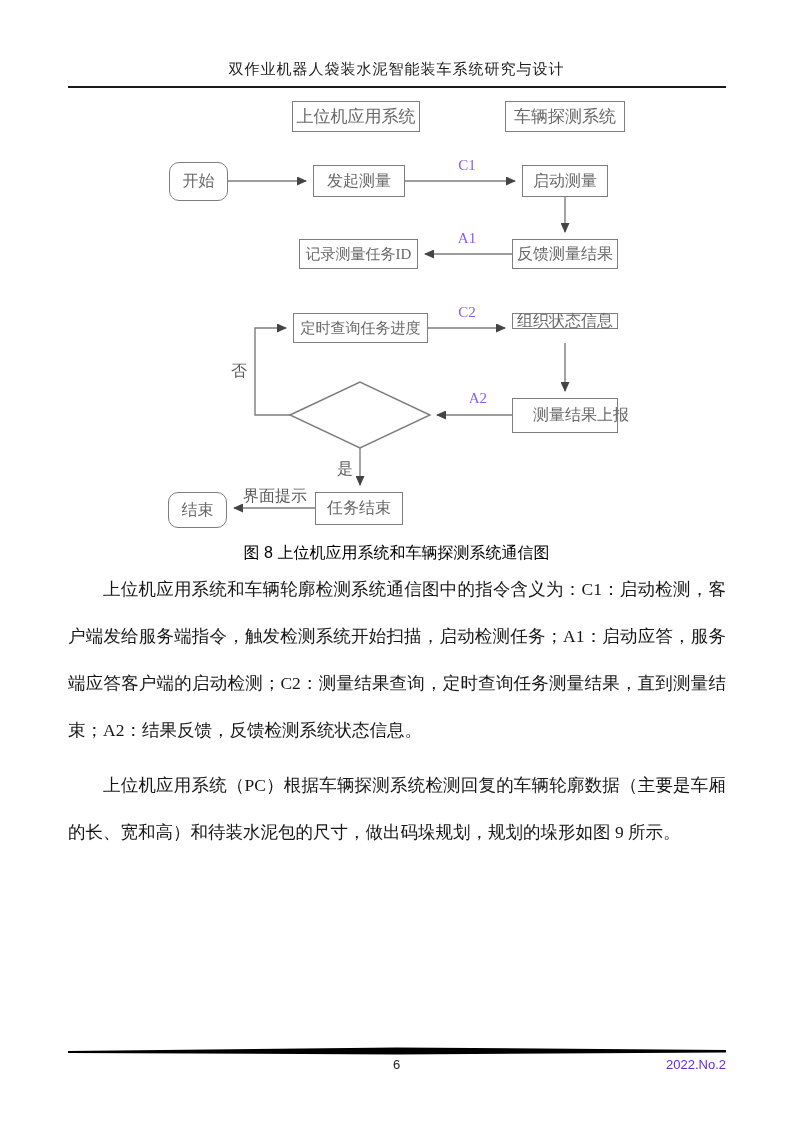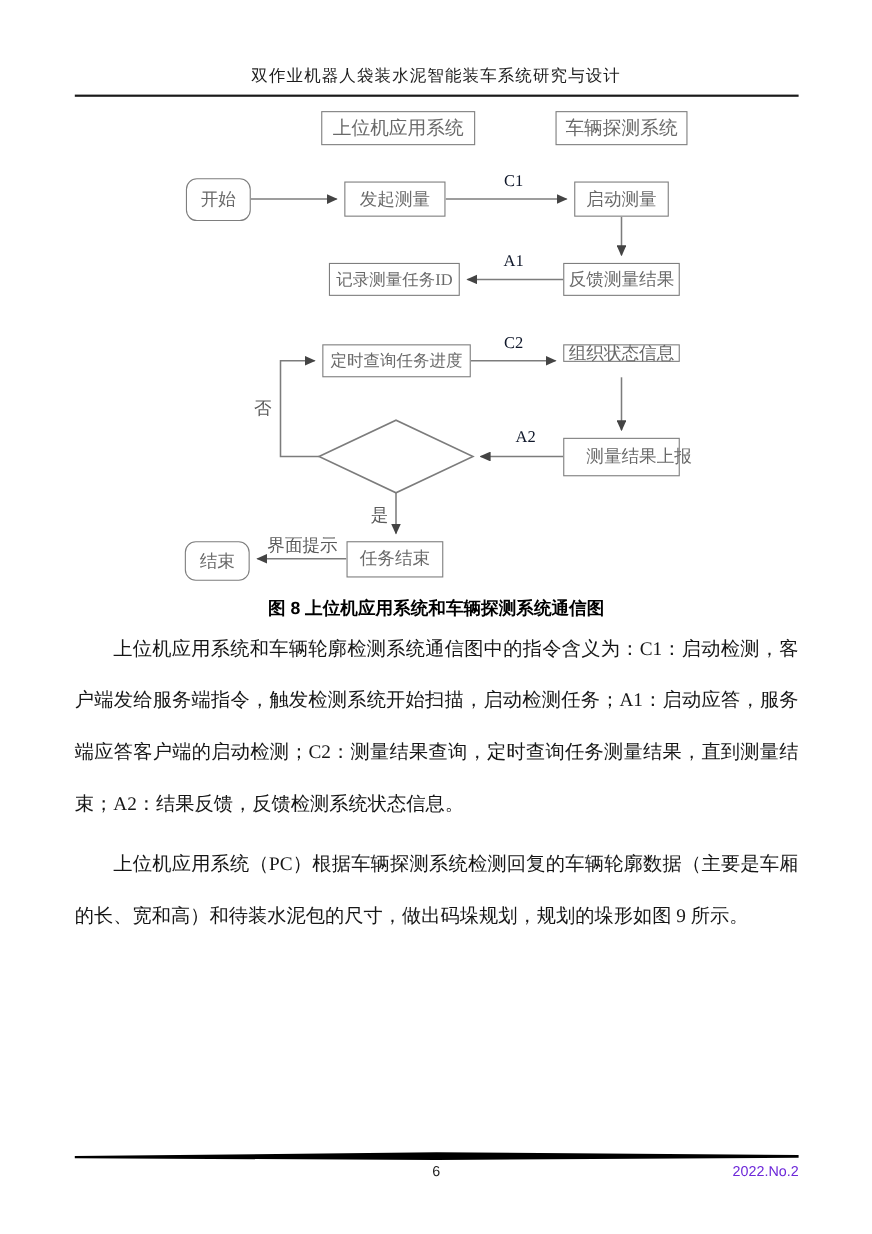--- a/index.html
+++ b/index.html
@@ -32,28 +32,28 @@
     box-sizing:border-box;
     white-space:nowrap;
   }
   .fbox.small{font-size:15px;}
   .fbox.round{border-radius:10px;}
   .diamond-text{
     position:absolute;left:310px;top:396px;width:100px;
     text-align:center;color:#696969;font-size:16px;line-height:19px;
   }
   .elabel{
-    position:absolute;text-align:center;color:#0f172a;font-size:15px;
+    position:absolute;text-align:center;color:#8b5cf6;font-size:15px;
   }
   .elabel.cjk{font-size:16px;color:#5a5a5a;}
   
   .caption{
     position:absolute;left:0;top:543px;width:793px;text-align:center;
     font-family:"Liberation Sans","DejaVu Sans",sans-serif;
-    font-weight:bold;font-size:16px;color:#000000;
+    font-weight:normal;font-size:16px;color:#000000;
   }
   
   .body-text{
     position:absolute;left:68px;top:566px;width:658px;
     font-size:17.5px;line-height:47px;color:#161616;
     text-align:justify;
   }
   .body-text p{margin:0;text-indent:2em;}
   .body-text p + p{margin-top:8px;}
   
@@ -92,21 +92,21 @@
       <line x1="512" y1="415" x2="437" y2="415" marker-end="url(#arr)"></line>
       <polyline points="290,415 255,415 255,328 286,328" marker-end="url(#arr)"></polyline>
       <line x1="360" y1="448" x2="360" y2="485" marker-end="url(#arr)"></line>
       <line x1="315" y1="508" x2="234" y2="508" marker-end="url(#arr)"></line>
       <polygon points="290,415 360,382 430,415 360,448" fill="#ffffff"></polygon>
     </g>
 
     <polygon points="68,1051 397,1047.5 726,1050 726,1052.5 397,1054.5 68,1053" fill="#000000"></polygon>
   </svg>
 
-  <div class="fbox" style="left:292px;top:101px;width:140px;height:31px;font-size:17px;">上位机应用系统</div>
+  <div class="fbox" style="left:292px;top:101px;width:128px;height:31px;font-size:17px;">上位机应用系统</div>
   <div class="fbox" style="left:505px;top:101px;width:120px;height:31px;font-size:17px;">车辆探测系统</div>
 
   <div class="fbox round" style="left:169px;top:162px;width:59px;height:39px;">开始</div>
   <div class="fbox" style="left:313px;top:165px;width:92px;height:32px;">发起测量</div>
   <div class="fbox" style="left:522px;top:165px;width:86px;height:32px;">启动测量</div>
   <div class="fbox small" style="left:299px;top:239px;width:119px;height:30px;">记录测量任务ID</div>
   <div class="fbox" style="left:512px;top:239px;width:106px;height:30px;">反馈测量结果</div>
   <div class="fbox small" style="left:293px;top:313px;width:135px;height:30px;">定时查询任务进度</div>
   <div class="fbox" style="left:512px;top:313px;width:106px;height:16px;">组织状态信息</div>
   <div class="fbox" style="left:512px;top:398px;width:106px;height:35px;padding-left:32px;">测量结果上报</div>

